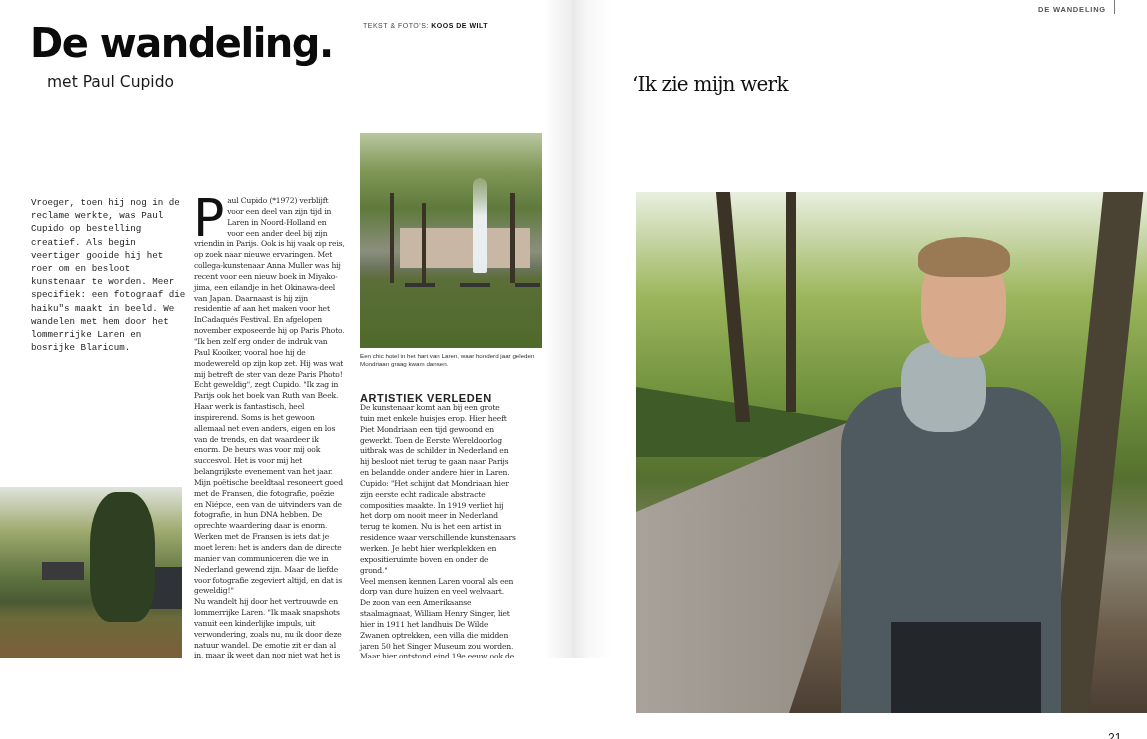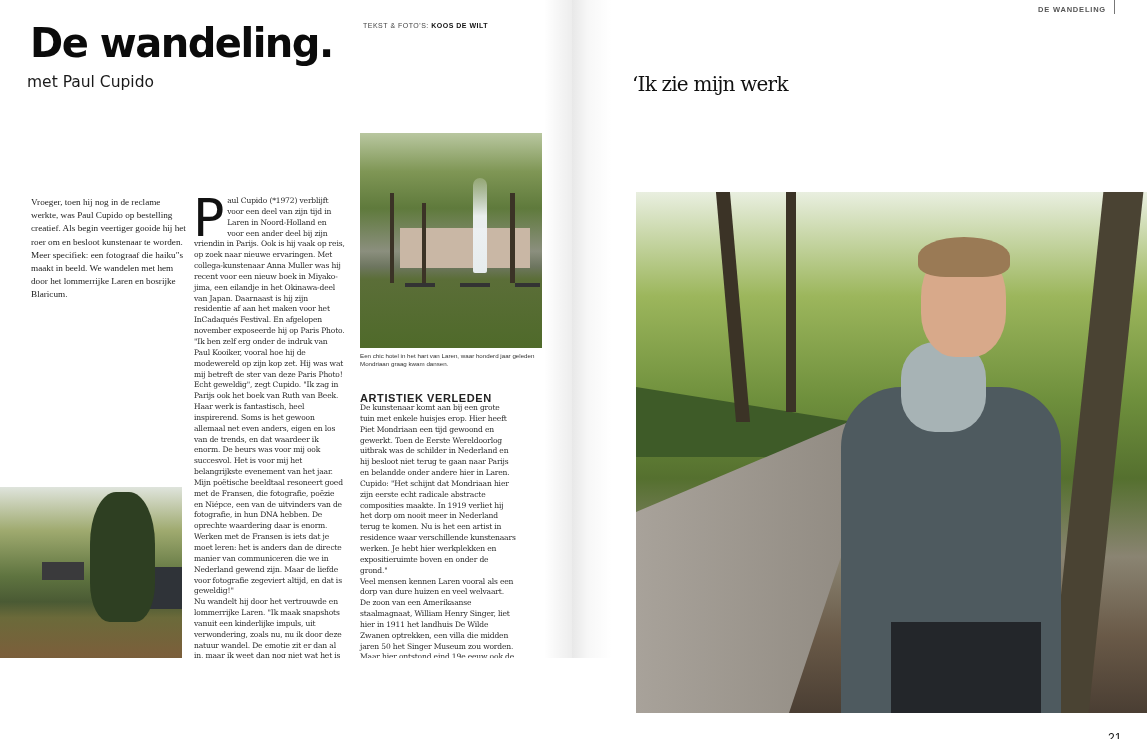--- a/index.html
+++ b/index.html
@@ -9,27 +9,27 @@
   .page { position: absolute; top: 0; height: 658px; background: #fff; overflow: hidden; }
   .page-left { left: 0; width: 572px; }
   .page-right { left: 572px; width: 575px; }
   .spine-shadow-left { position: absolute; right: 0; top: 0; width: 28px; height: 100%;
     background: linear-gradient(to right, rgba(255,255,255,0), rgba(0,0,0,0.07)); }
   .spine-shadow-right { position: absolute; left: 0; top: 0; width: 40px; height: 100%;
     background: linear-gradient(to right, rgba(0,0,0,0.09), rgba(0,0,0,0.03) 40%, rgba(255,255,255,0)); }
 
   .title { position: absolute; left: 30px; top: 20px; font-family: "DejaVu Sans", sans-serif;
     font-weight: bold; font-size: 40px; letter-spacing: -1.5px; color: #0b0b0b; }
-  .subtitle { position: absolute; left: 27px; top: 73px; font-family: "DejaVu Sans", sans-serif;
+  .subtitle { position: absolute; left: 47px; top: 73px; font-family: "DejaVu Sans", sans-serif;
     font-size: 15.5px; color: #1a1a1a; }
   .credit { position: absolute; left: 363px; top: 22px; font-size: 7px; letter-spacing: 0.5px;
     color: #444; text-transform: uppercase; }
   .credit b { color: #111; }
 
-  .intro { position: absolute; left: 31px; top: 196px; width: 155px; font-family: Liberation Serif, serif;
+  .intro { position: absolute; left: 31px; top: 196px; width: 155px; font-family: Liberation Mono, monospace;
     font-size: 9.2px; line-height: 13.2px; color: #222; }
 
   .col { position: absolute; font-family: "DejaVu Serif", serif; font-size: 7.55px; line-height: 10.85px;
     color: #2a2a2a; text-align: left; letter-spacing: -0.15px; }
   .col p { margin: 0; }
   .col1 { left: 194px; top: 196px; width: 151px; }
   .col2 { left: 360px; top: 403px; width: 156px; }
   .dropcap { float: left; font-family: "DejaVu Sans", sans-serif; font-size: 52px; line-height: 40px;
     margin: 2px 3px 0 -1px; color: #111; }
 

